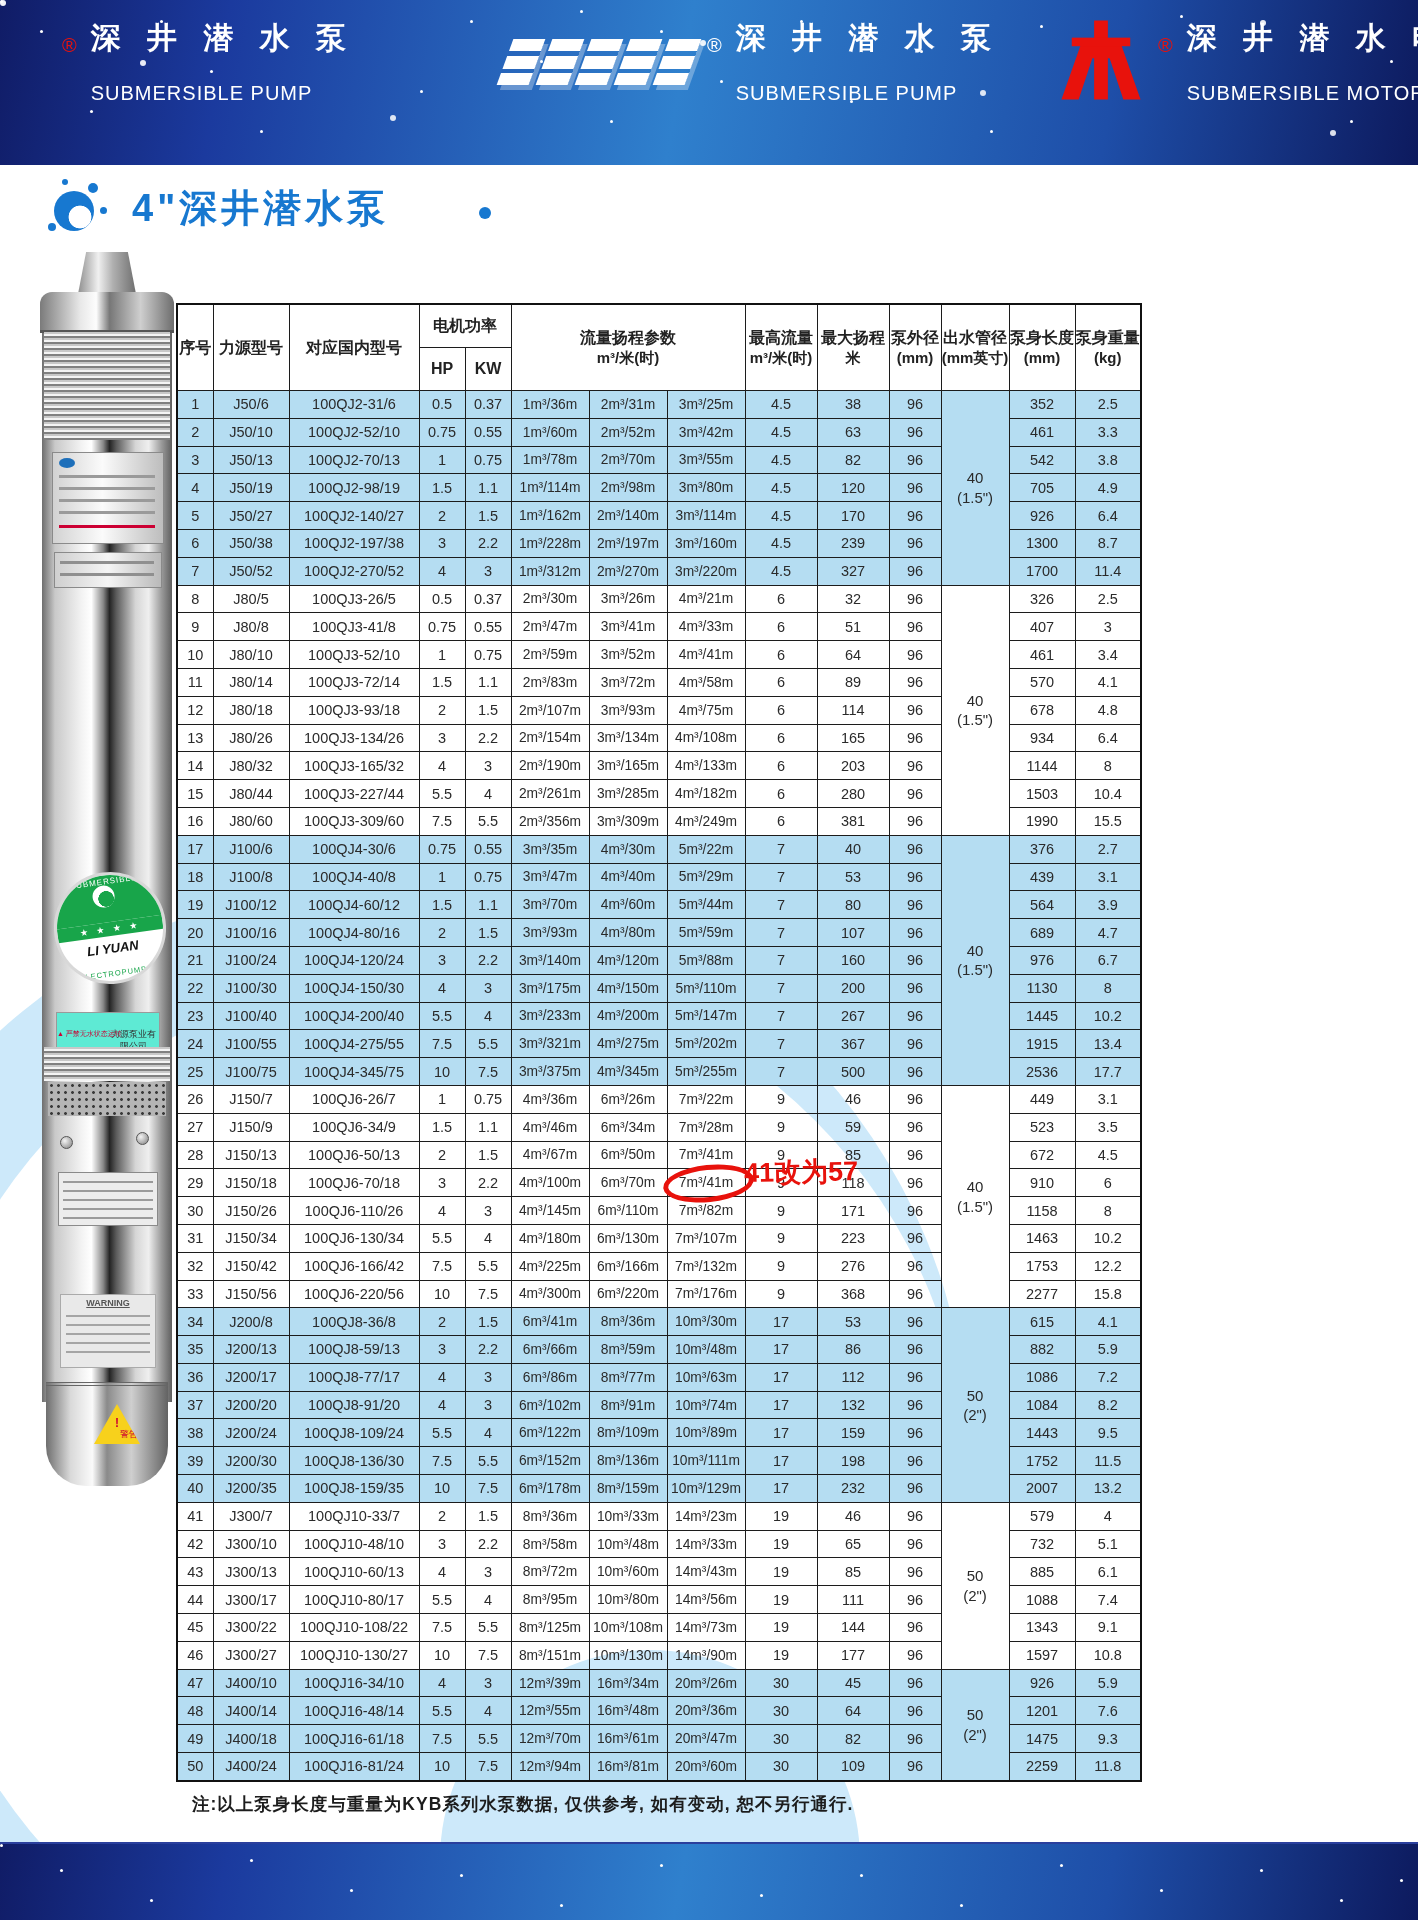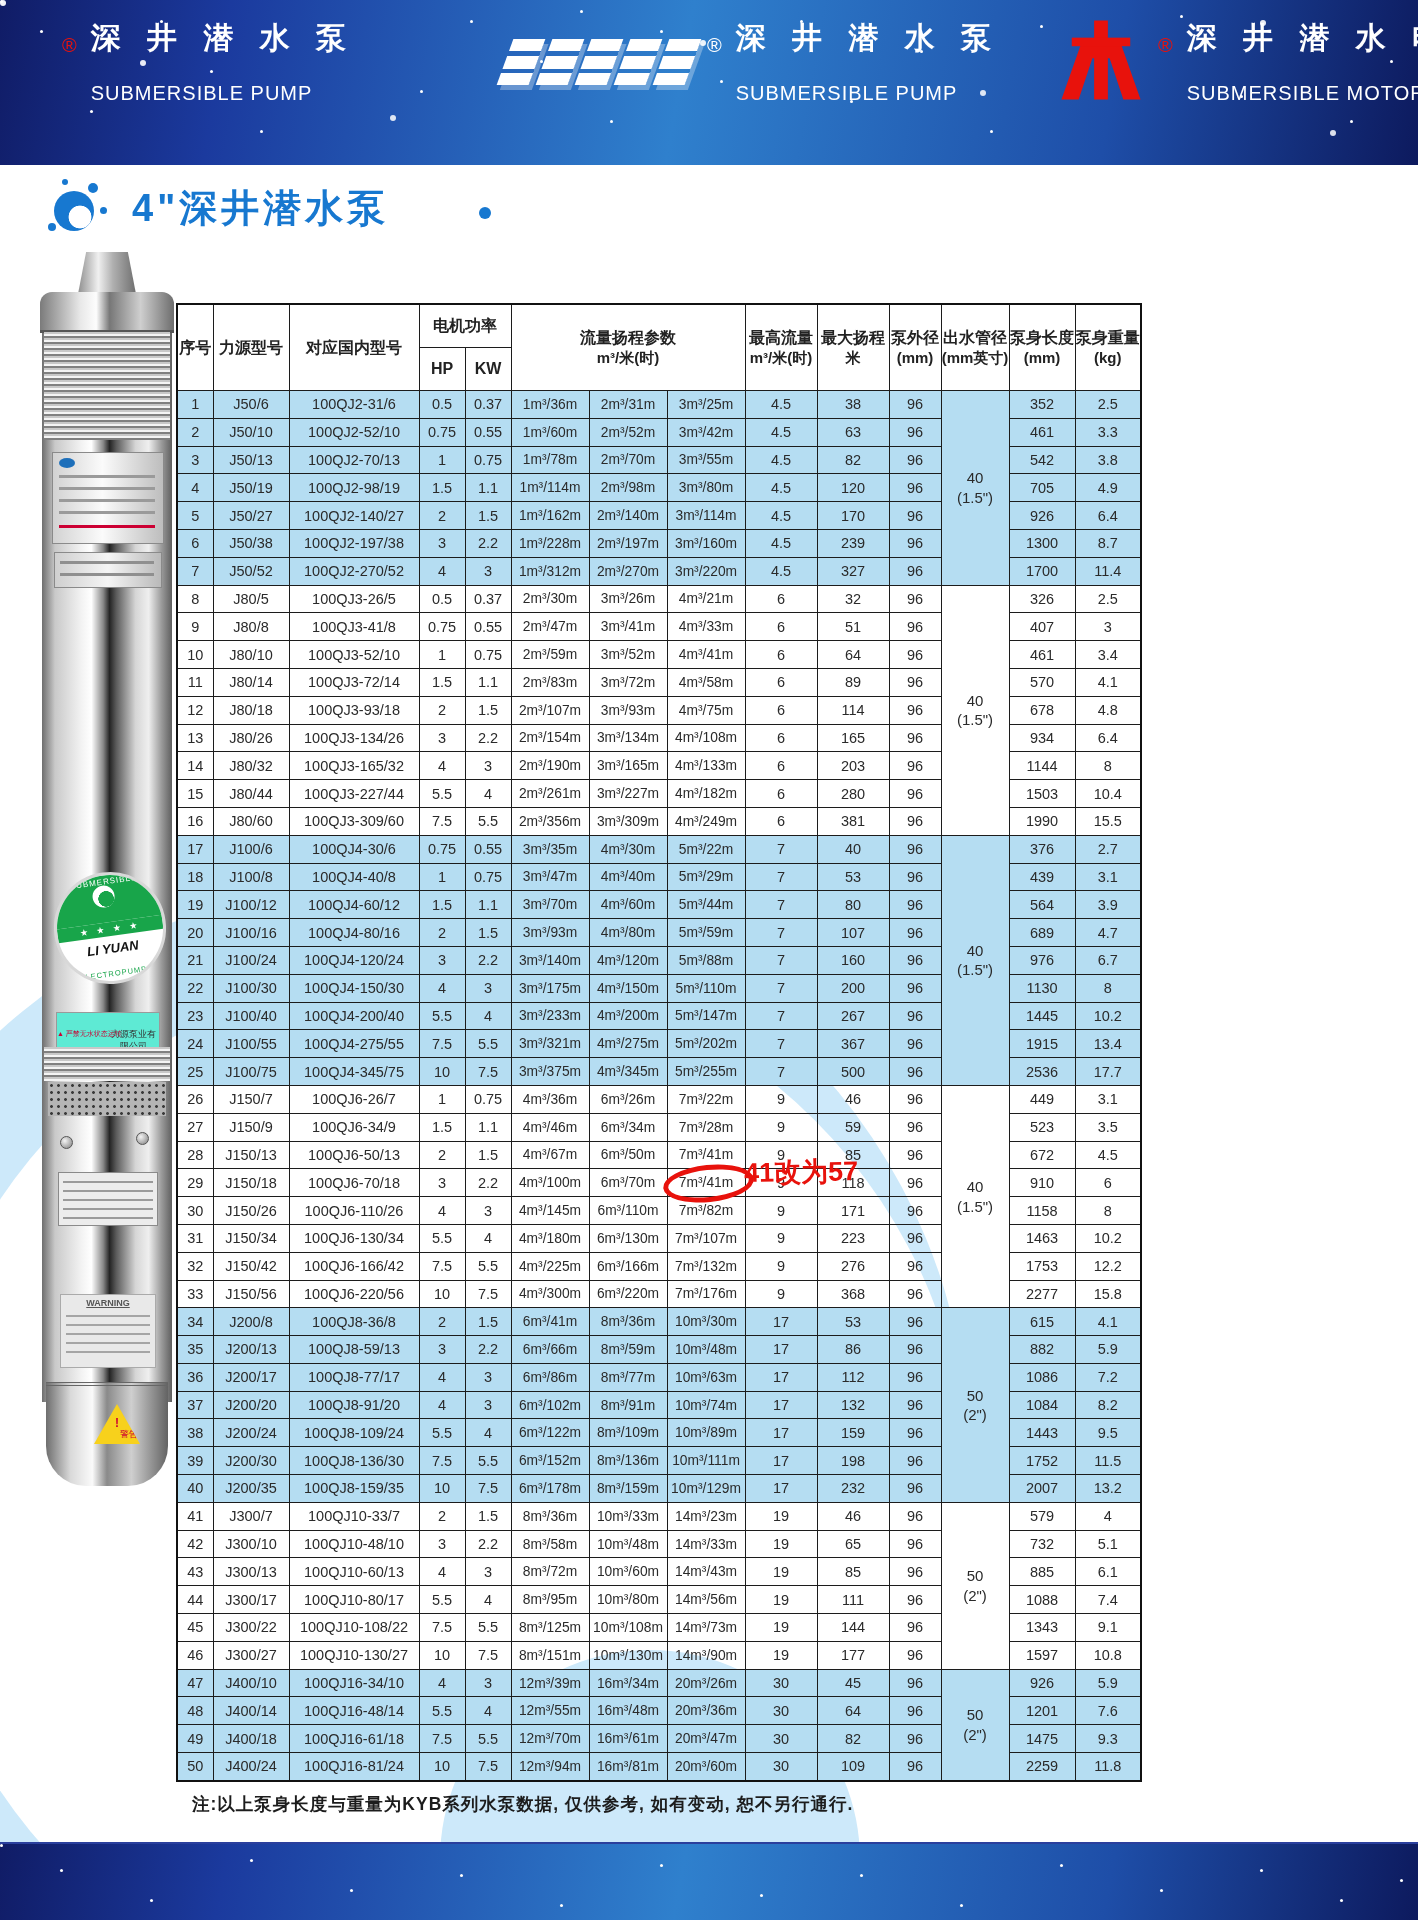--- a/index.html
+++ b/index.html
@@ -517,21 +517,21 @@
           <td class="c-length">1144</td>
           <td class="c-weight">8</td>
         </tr>
         <tr>
           <td class="c-no">15</td>
           <td class="c-model">J80/44</td>
           <td class="c-domestic">100QJ3-227/44</td>
           <td class="c-hp">5.5</td>
           <td class="c-kw">4</td>
           <td class="c-flow c-flow">2m³/261m</td>
-          <td class="c-flow c-flow">3m³/227m</td>
+          <td class="c-flow c-flow">3m³/285m</td>
           <td class="c-flow c-flow">4m³/182m</td>
           <td class="c-maxflow">6</td>
           <td class="c-maxhead">280</td>
           <td class="c-od">96</td>
           <td class="c-length">1503</td>
           <td class="c-weight">10.4</td>
         </tr>
         <tr>
           <td class="c-no">16</td>
           <td class="c-model">J80/60</td>

